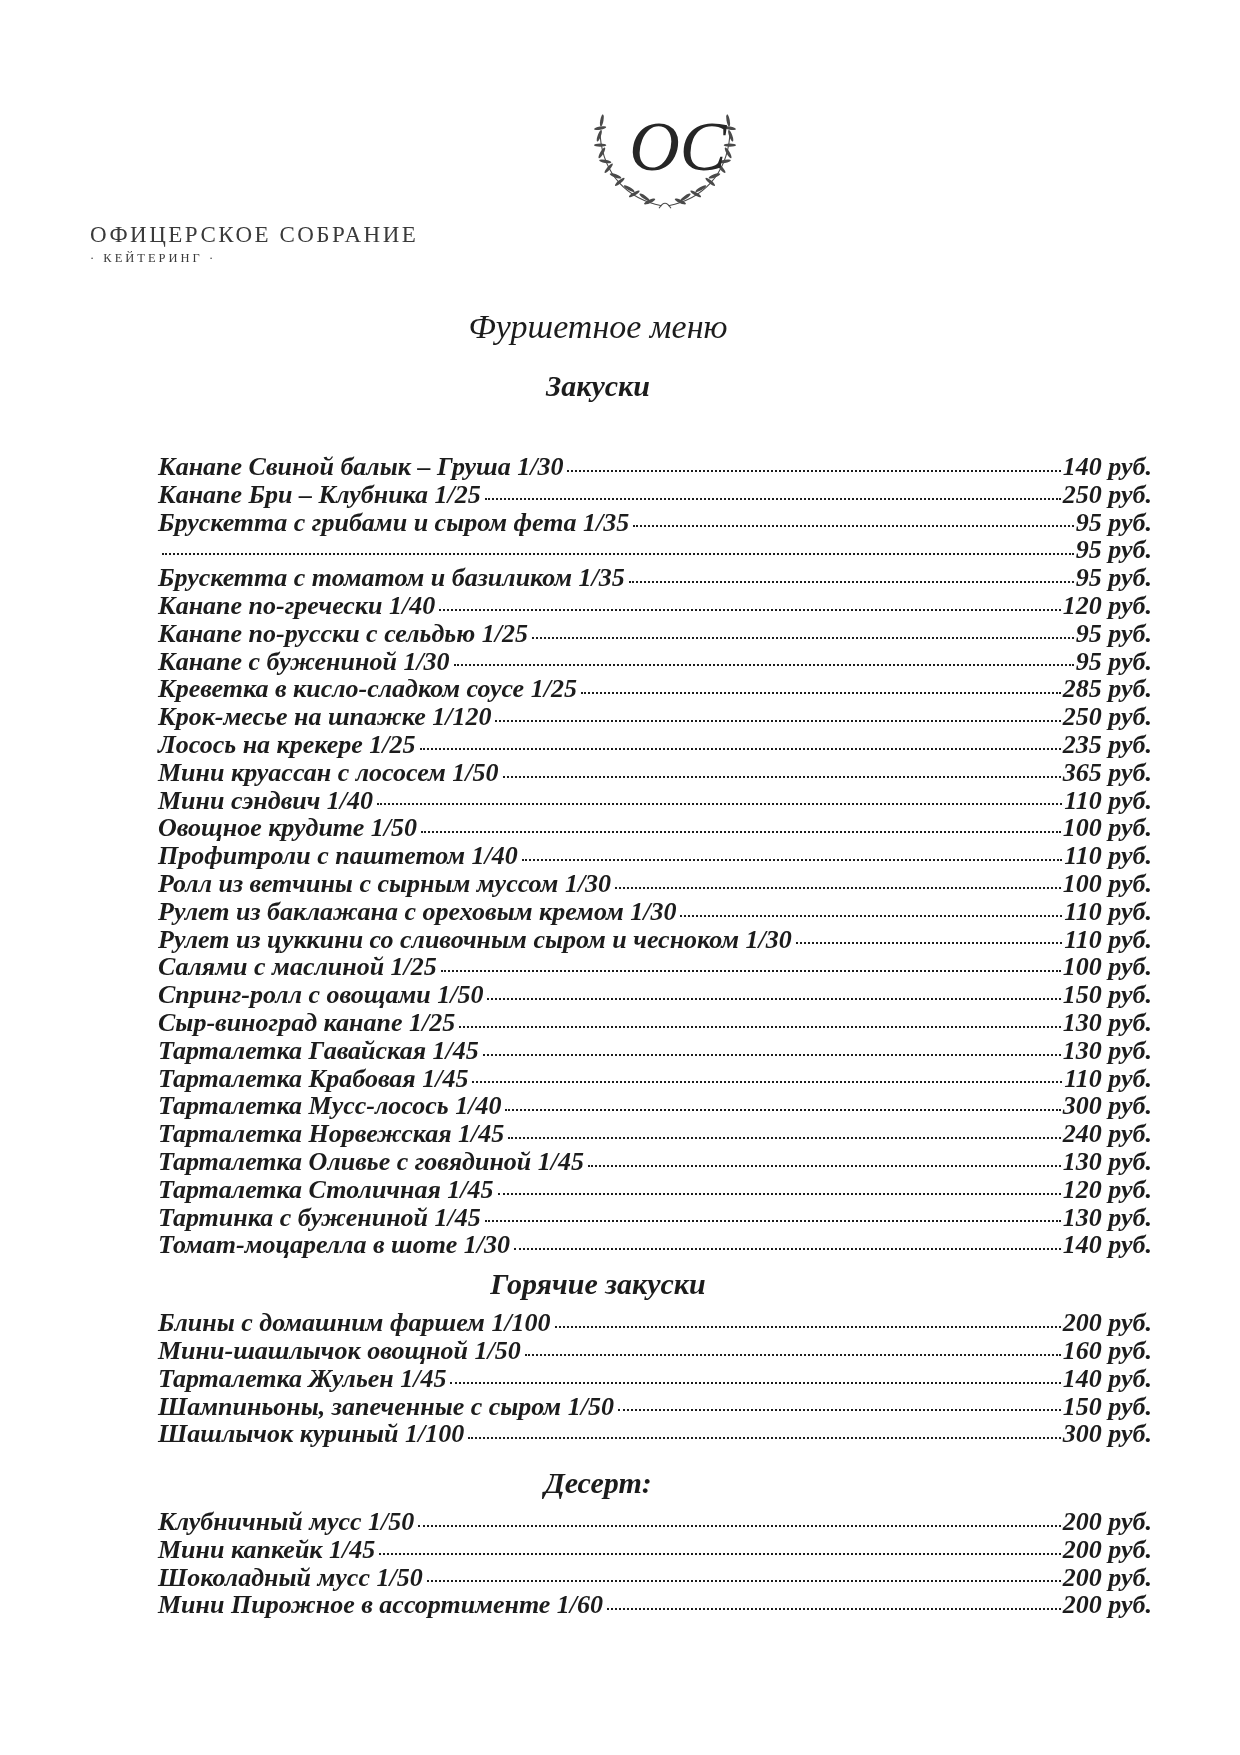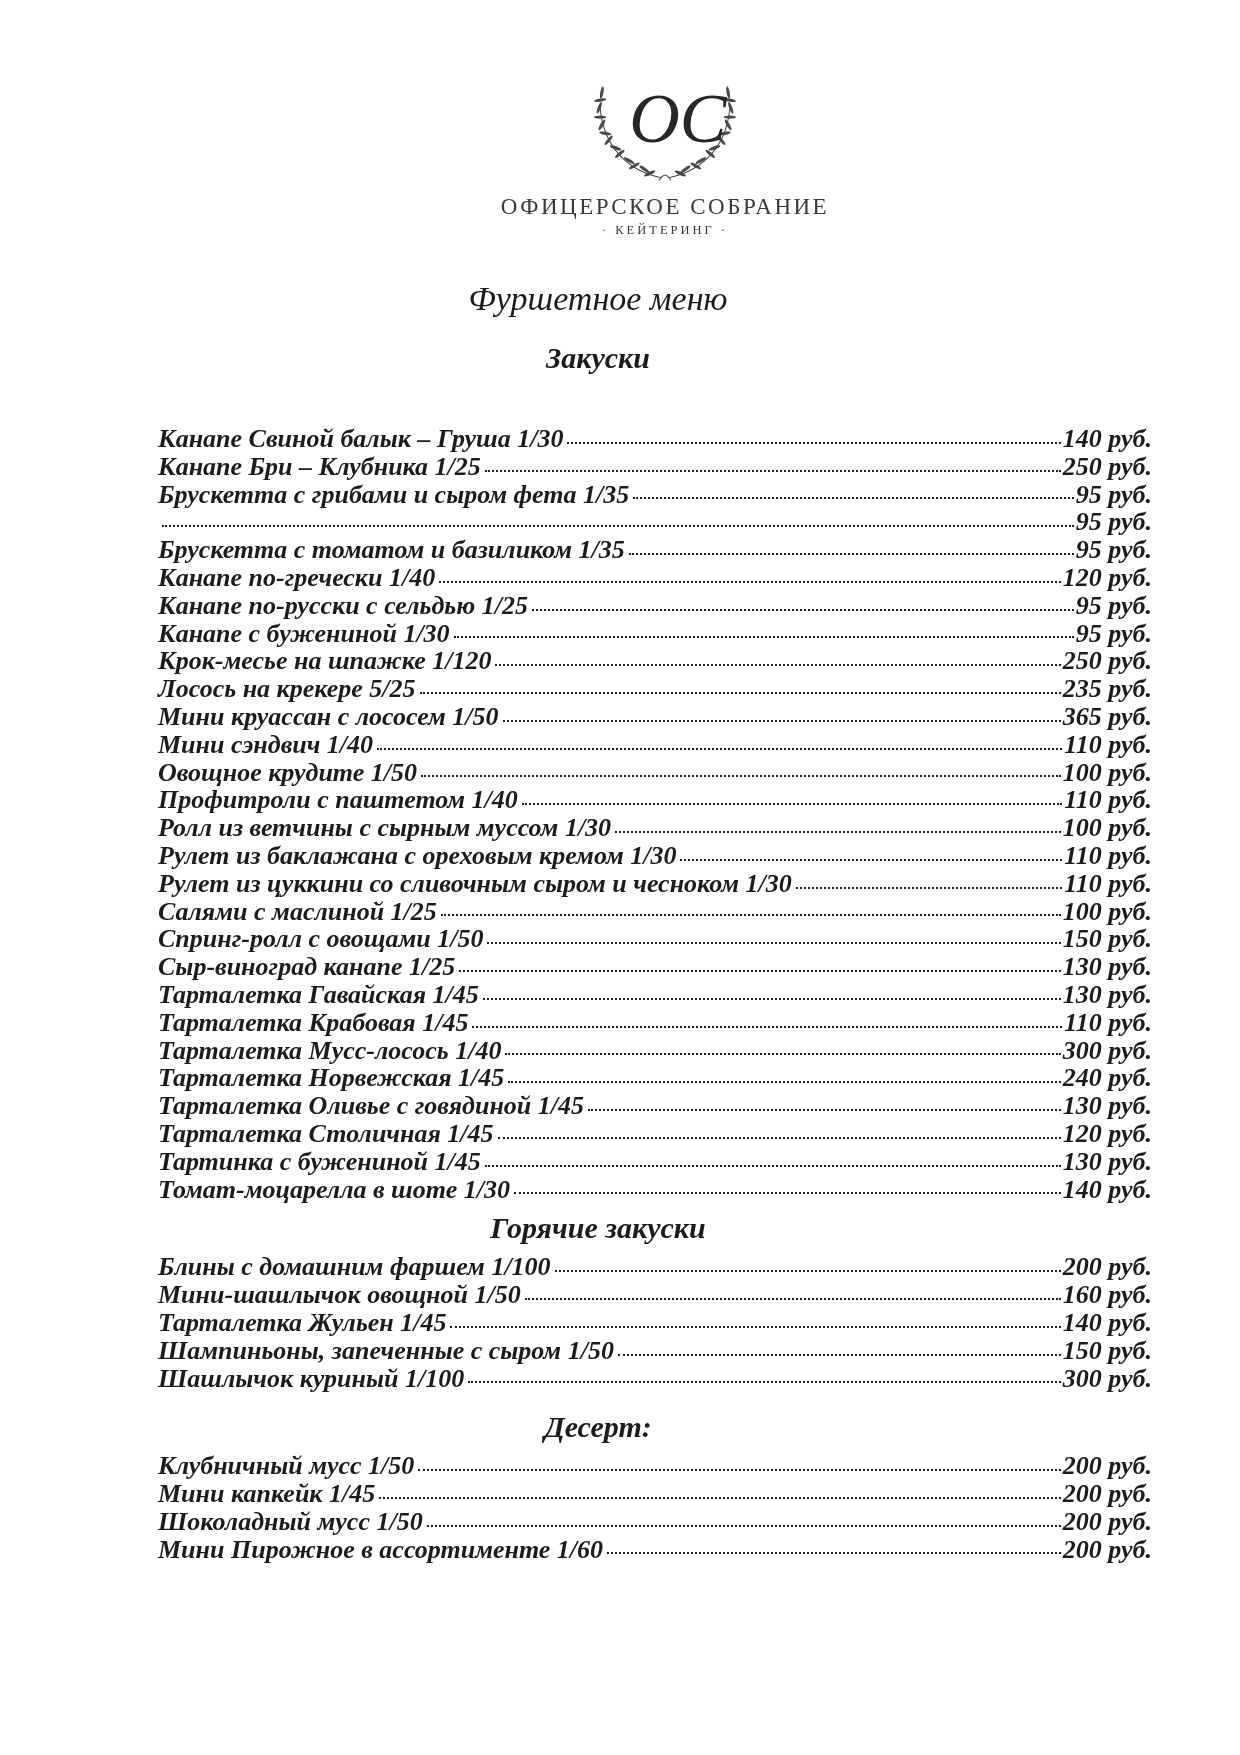--- a/index.html
+++ b/index.html
@@ -7,21 +7,21 @@
     position:relative;
     width:1240px;height:1755px;
     margin:0 auto;
     background:#ffffff;
     color:#1c1c1c;
     font-family:"Liberation Serif",serif;
     overflow:hidden;
     box-sizing:border-box;
   }
   
-  .brand{ text-align:center; padding-top:60px; margin-left:90px; }
+  .brand{ text-align:left; padding-top:88px; margin-left:90px; }
   .brand svg{ display:block; margin:0 auto; }
   .org-name{
     margin-top:6px;
     font-size:23px; font-weight:400; font-style:normal;
     letter-spacing:2.5px; color:#3a3a3a;
   }
   .org-sub{
     margin-top:3px;
     font-size:12.5px; font-weight:400; font-style:normal;
     letter-spacing:3px; color:#3a3a3a;
@@ -166,29 +166,34 @@
     <span class="dots"></span>
     <span class="pr">95 руб.</span>
   </div>
 
   <div class="row">
     <span class="nm">Канапе с бужениной 1/30</span>
     <span class="dots"></span>
     <span class="pr">95 руб.</span>
   </div>
 
+  <div class="row">
+    <span class="nm">Креветка в кисло-сладком соусе 1/25</span>
+    <span class="dots"></span>
+    <span class="pr">285 руб.</span>
+  </div>
 
   <div class="row">
     <span class="nm">Крок-месье на шпажке 1/120</span>
     <span class="dots"></span>
     <span class="pr">250 руб.</span>
   </div>
 
   <div class="row">
-    <span class="nm">Лосось на крекере 5/25</span>
+    <span class="nm">Лосось на крекере 1/25</span>
     <span class="dots"></span>
     <span class="pr">235 руб.</span>
   </div>
 
   <div class="row">
     <span class="nm">Мини круассан с лососем 1/50</span>
     <span class="dots"></span>
     <span class="pr">365 руб.</span>
   </div>
 

